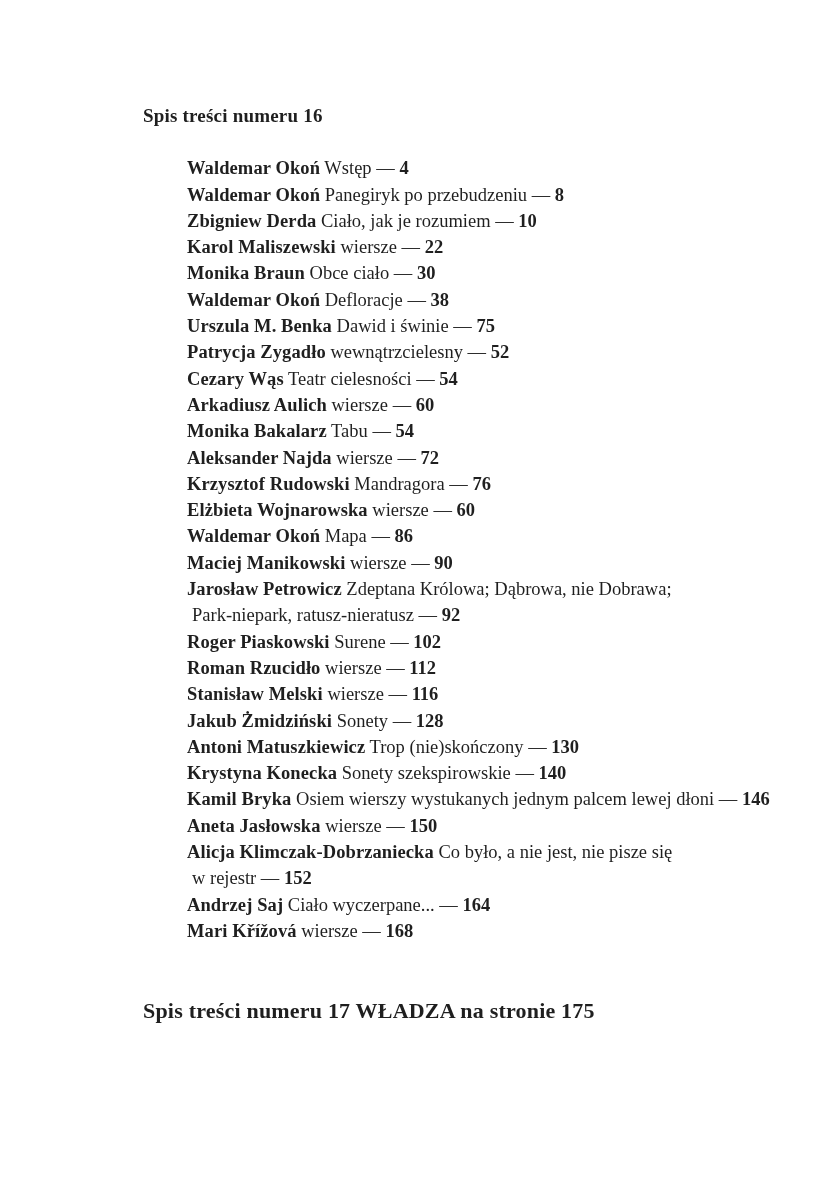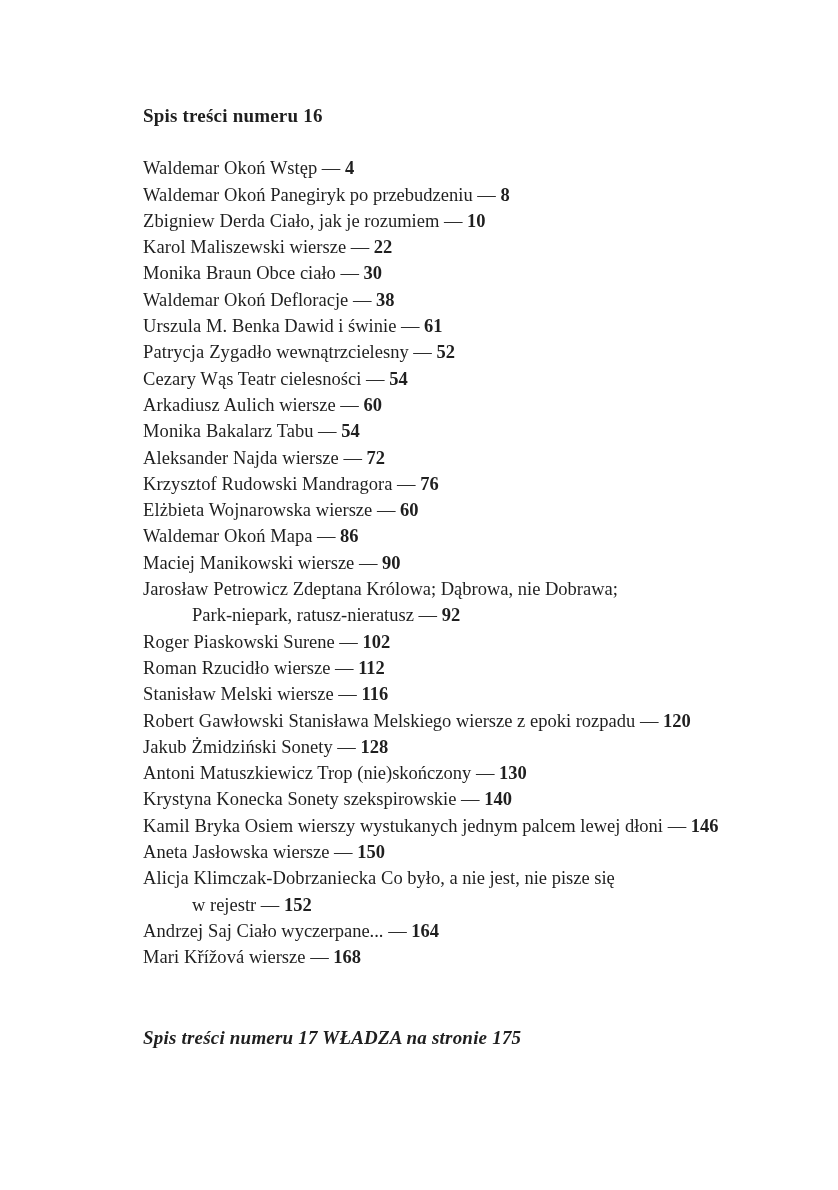--- a/index.html
+++ b/index.html
@@ -31,63 +31,62 @@
     font-size: 18.5px;
     line-height: 26.3px;
     width: 640px;
   }
   .entry {
     padding-left: 49px;
     text-indent: -49px;
     white-space: normal;
   }
   .author {
-    font-weight: normal;
+    font-weight: bold;
     letter-spacing: 0.1px;
+    margin-left: 44px;
   }
   .pagenum {
     font-weight: bold;
   }
   .footer-heading {
-    font-size: 19px;
+    font-size: 22px;
     font-weight: bold;
     line-height: 26.3px;
     margin: 54px 0 0 0;
     letter-spacing: 0.2px;
-    font-style: italic;
   }
 </style>
 </head>
 <body style="background: rgb(255, 255, 255); color: rgb(31, 31, 31);">
 
 <main class="page">
   <h1 class="toc-heading">Spis treści numeru 16</h1>
 
   <section class="toc-list">
       <div class="entry"><span class="author">Waldemar Okoń</span> <span class="title">Wstęp</span><span class="dash"> — </span><span class="pagenum">4</span></div>
       <div class="entry"><span class="author">Waldemar Okoń</span> <span class="title">Panegiryk po przebudzeniu</span><span class="dash"> — </span><span class="pagenum">8</span></div>
       <div class="entry"><span class="author">Zbigniew Derda</span> <span class="title">Ciało, jak je rozumiem</span><span class="dash"> — </span><span class="pagenum">10</span></div>
       <div class="entry"><span class="author">Karol Maliszewski</span> <span class="title">wiersze</span><span class="dash"> — </span><span class="pagenum">22</span></div>
       <div class="entry"><span class="author">Monika Braun</span> <span class="title">Obce ciało</span><span class="dash"> — </span><span class="pagenum">30</span></div>
       <div class="entry"><span class="author">Waldemar Okoń</span> <span class="title">Defloracje</span><span class="dash"> — </span><span class="pagenum">38</span></div>
-      <div class="entry"><span class="author">Urszula M. Benka</span> <span class="title">Dawid i świnie</span><span class="dash"> — </span><span class="pagenum">61</span></div>
+      <div class="entry"><span class="author">Urszula M. Benka</span> <span class="title">Dawid i świnie</span><span class="dash"> — </span><span class="pagenum">75</span></div>
       <div class="entry"><span class="author">Patrycja Zygadło</span> <span class="title">wewnątrzcielesny</span><span class="dash"> — </span><span class="pagenum">52</span></div>
       <div class="entry"><span class="author">Cezary Wąs</span> <span class="title">Teatr cielesności</span><span class="dash"> — </span><span class="pagenum">54</span></div>
       <div class="entry"><span class="author">Arkadiusz Aulich</span> <span class="title">wiersze</span><span class="dash"> — </span><span class="pagenum">60</span></div>
       <div class="entry"><span class="author">Monika Bakalarz</span> <span class="title">Tabu</span><span class="dash"> — </span><span class="pagenum">54</span></div>
       <div class="entry"><span class="author">Aleksander Najda</span> <span class="title">wiersze</span><span class="dash"> — </span><span class="pagenum">72</span></div>
       <div class="entry"><span class="author">Krzysztof Rudowski</span> <span class="title">Mandragora</span><span class="dash"> — </span><span class="pagenum">76</span></div>
       <div class="entry"><span class="author">Elżbieta Wojnarowska</span> <span class="title">wiersze</span><span class="dash"> — </span><span class="pagenum">60</span></div>
       <div class="entry"><span class="author">Waldemar Okoń</span> <span class="title">Mapa</span><span class="dash"> — </span><span class="pagenum">86</span></div>
       <div class="entry"><span class="author">Maciej Manikowski</span> <span class="title">wiersze</span><span class="dash"> — </span><span class="pagenum">90</span></div>
       <div class="entry"><span class="author">Jarosław Petrowicz</span> <span class="title">Zdeptana Królowa; Dąbrowa, nie Dobrawa;</span><br><span class="title">Park-niepark, ratusz-nieratusz</span><span class="dash"> — </span><span class="pagenum">92</span></div>
       <div class="entry"><span class="author">Roger Piaskowski</span> <span class="title">Surene</span><span class="dash"> — </span><span class="pagenum">102</span></div>
       <div class="entry"><span class="author">Roman Rzucidło</span> <span class="title">wiersze</span><span class="dash"> — </span><span class="pagenum">112</span></div>
       <div class="entry"><span class="author">Stanisław Melski</span> <span class="title">wiersze</span><span class="dash"> — </span><span class="pagenum">116</span></div>
-      <div class="entry"><span class="author">Robert Gawłowski</span> <span class="title">Stanisława Melskiego wiersze z epoki rozpadu</span><span class="dash"> — </span><span class="pagenum">120</span></div>
       <div class="entry"><span class="author">Jakub Żmidziński</span> <span class="title">Sonety</span><span class="dash"> — </span><span class="pagenum">128</span></div>
       <div class="entry"><span class="author">Antoni Matuszkiewicz</span> <span class="title">Trop (nie)skończony</span><span class="dash"> — </span><span class="pagenum">130</span></div>
       <div class="entry"><span class="author">Krystyna Konecka</span> <span class="title">Sonety szekspirowskie</span><span class="dash"> — </span><span class="pagenum">140</span></div>
       <div class="entry"><span class="author">Kamil Bryka</span> <span class="title">Osiem wierszy wystukanych jednym palcem lewej dłoni</span><span class="dash"> — </span><span class="pagenum">146</span></div>
       <div class="entry"><span class="author">Aneta Jasłowska</span> <span class="title">wiersze</span><span class="dash"> — </span><span class="pagenum">150</span></div>
       <div class="entry"><span class="author">Alicja Klimczak-Dobrzaniecka</span> <span class="title">Co było, a nie jest, nie pisze się</span><br><span class="title">w rejestr</span><span class="dash"> — </span><span class="pagenum">152</span></div>
       <div class="entry"><span class="author">Andrzej Saj</span> <span class="title">Ciało wyczerpane...</span><span class="dash"> — </span><span class="pagenum">164</span></div>
       <div class="entry"><span class="author">Mari Křížová</span> <span class="title">wiersze</span><span class="dash"> — </span><span class="pagenum">168</span></div>
     </section>
 

